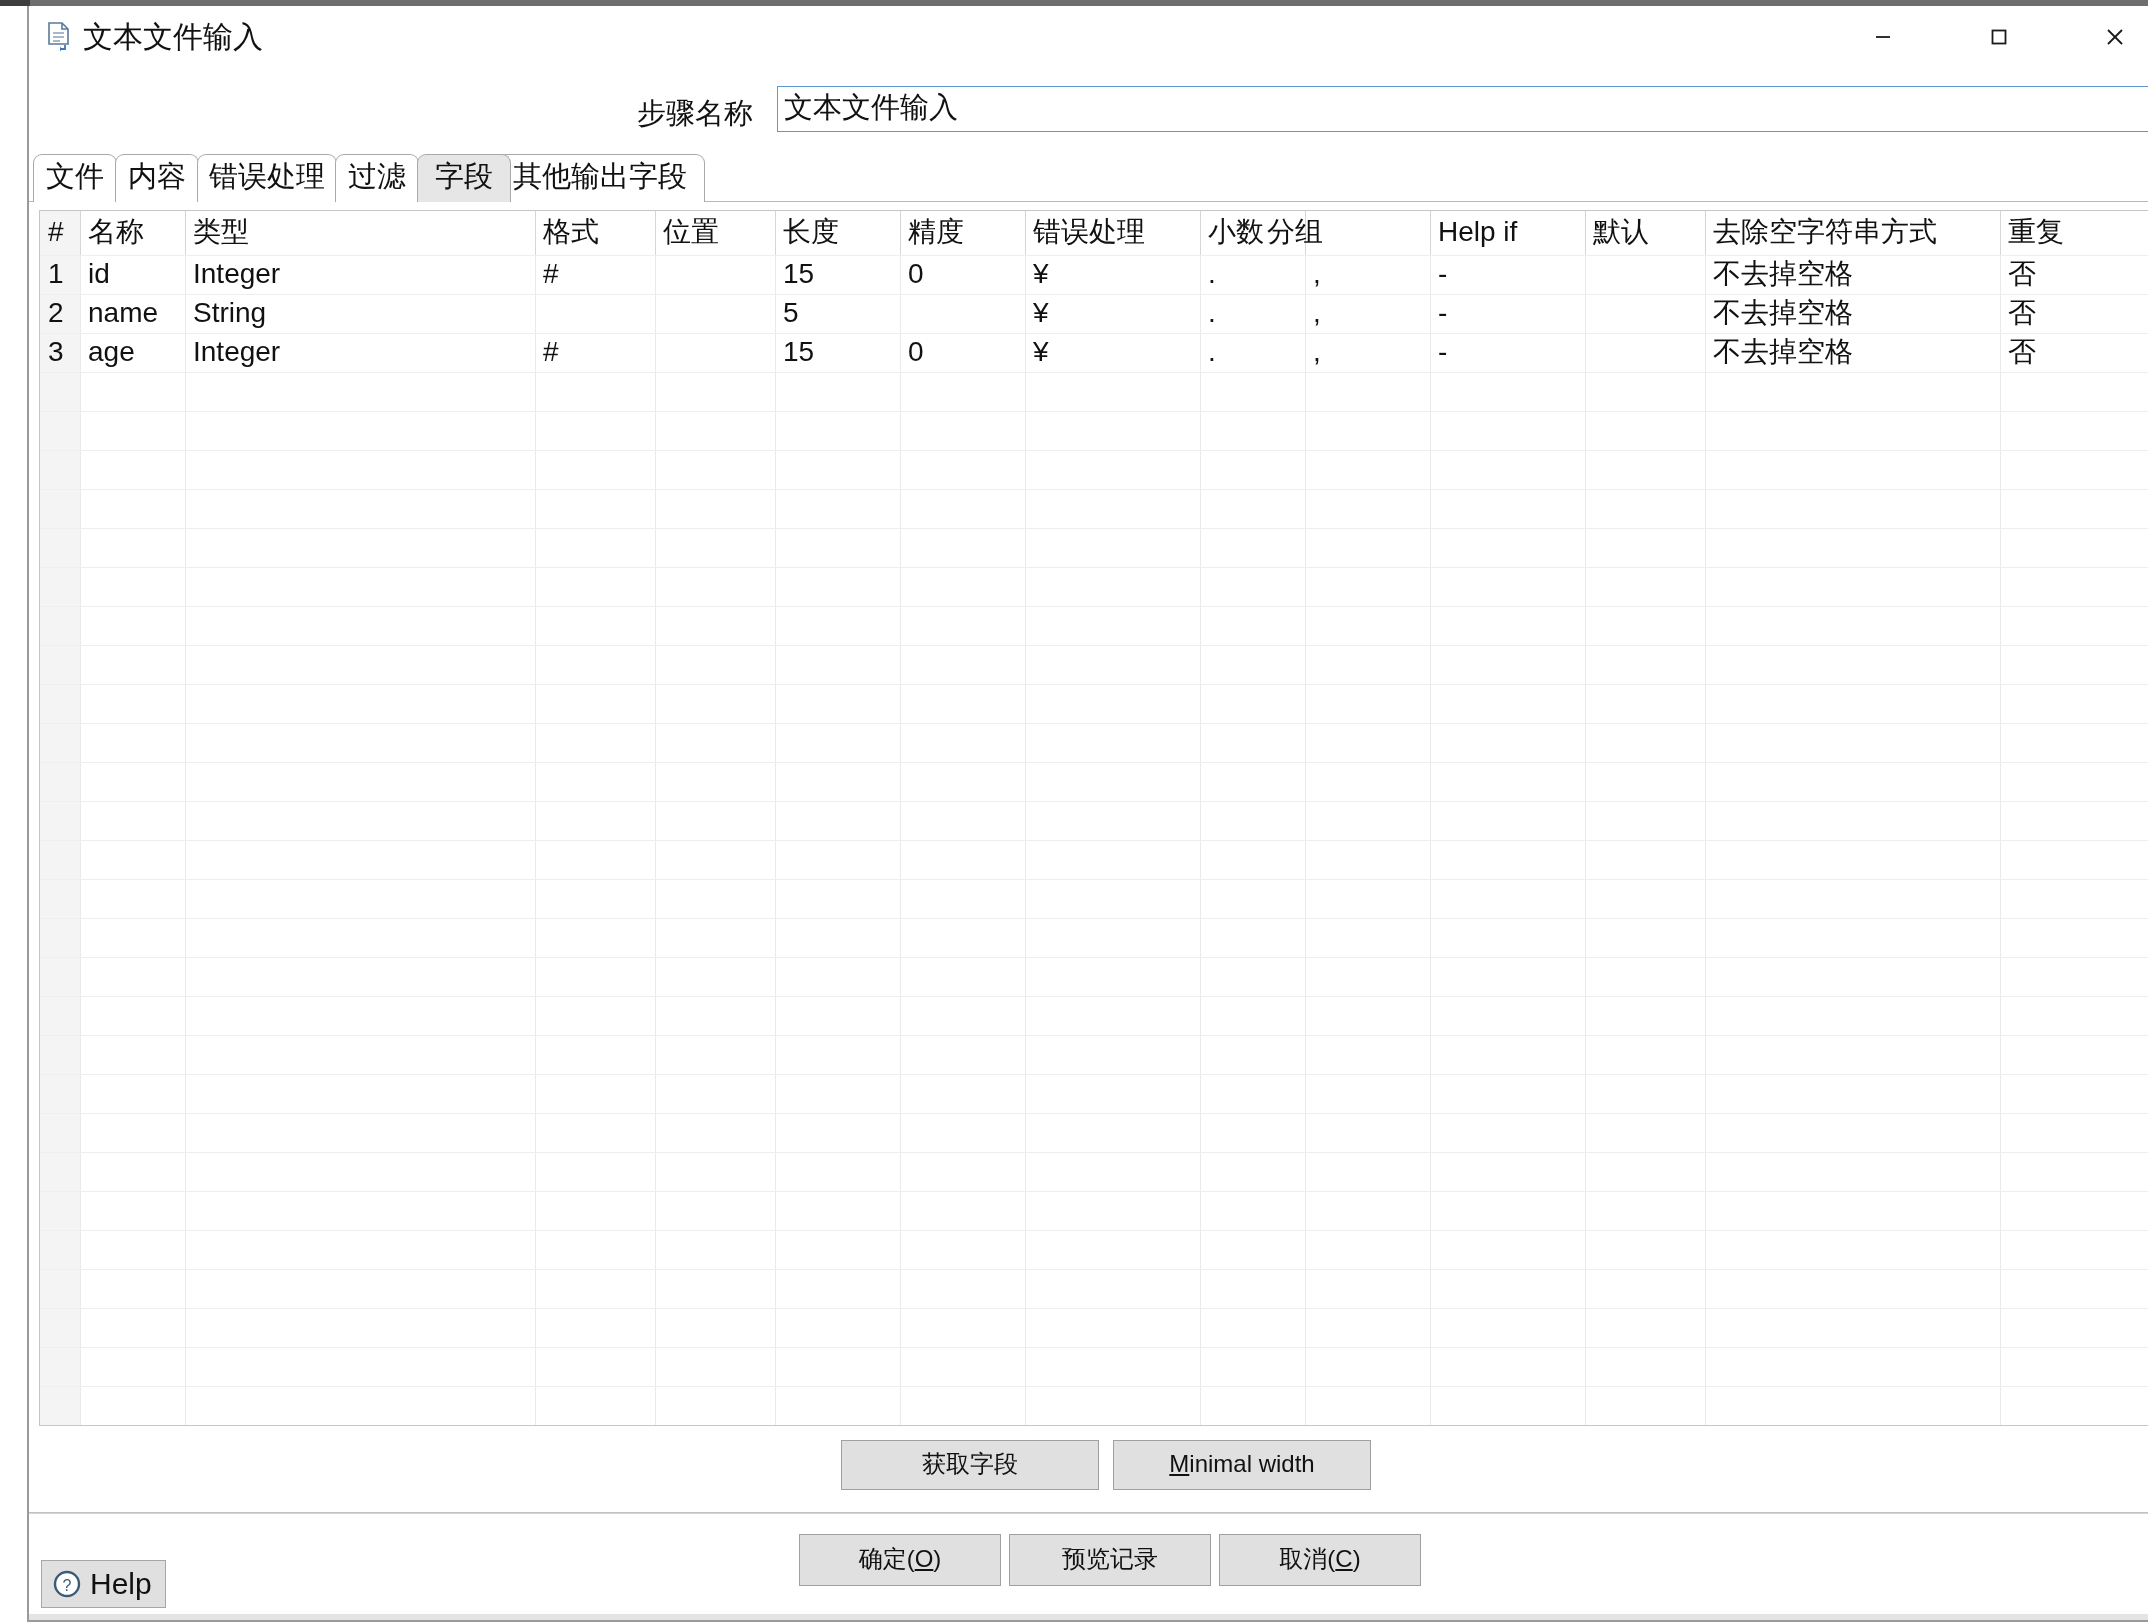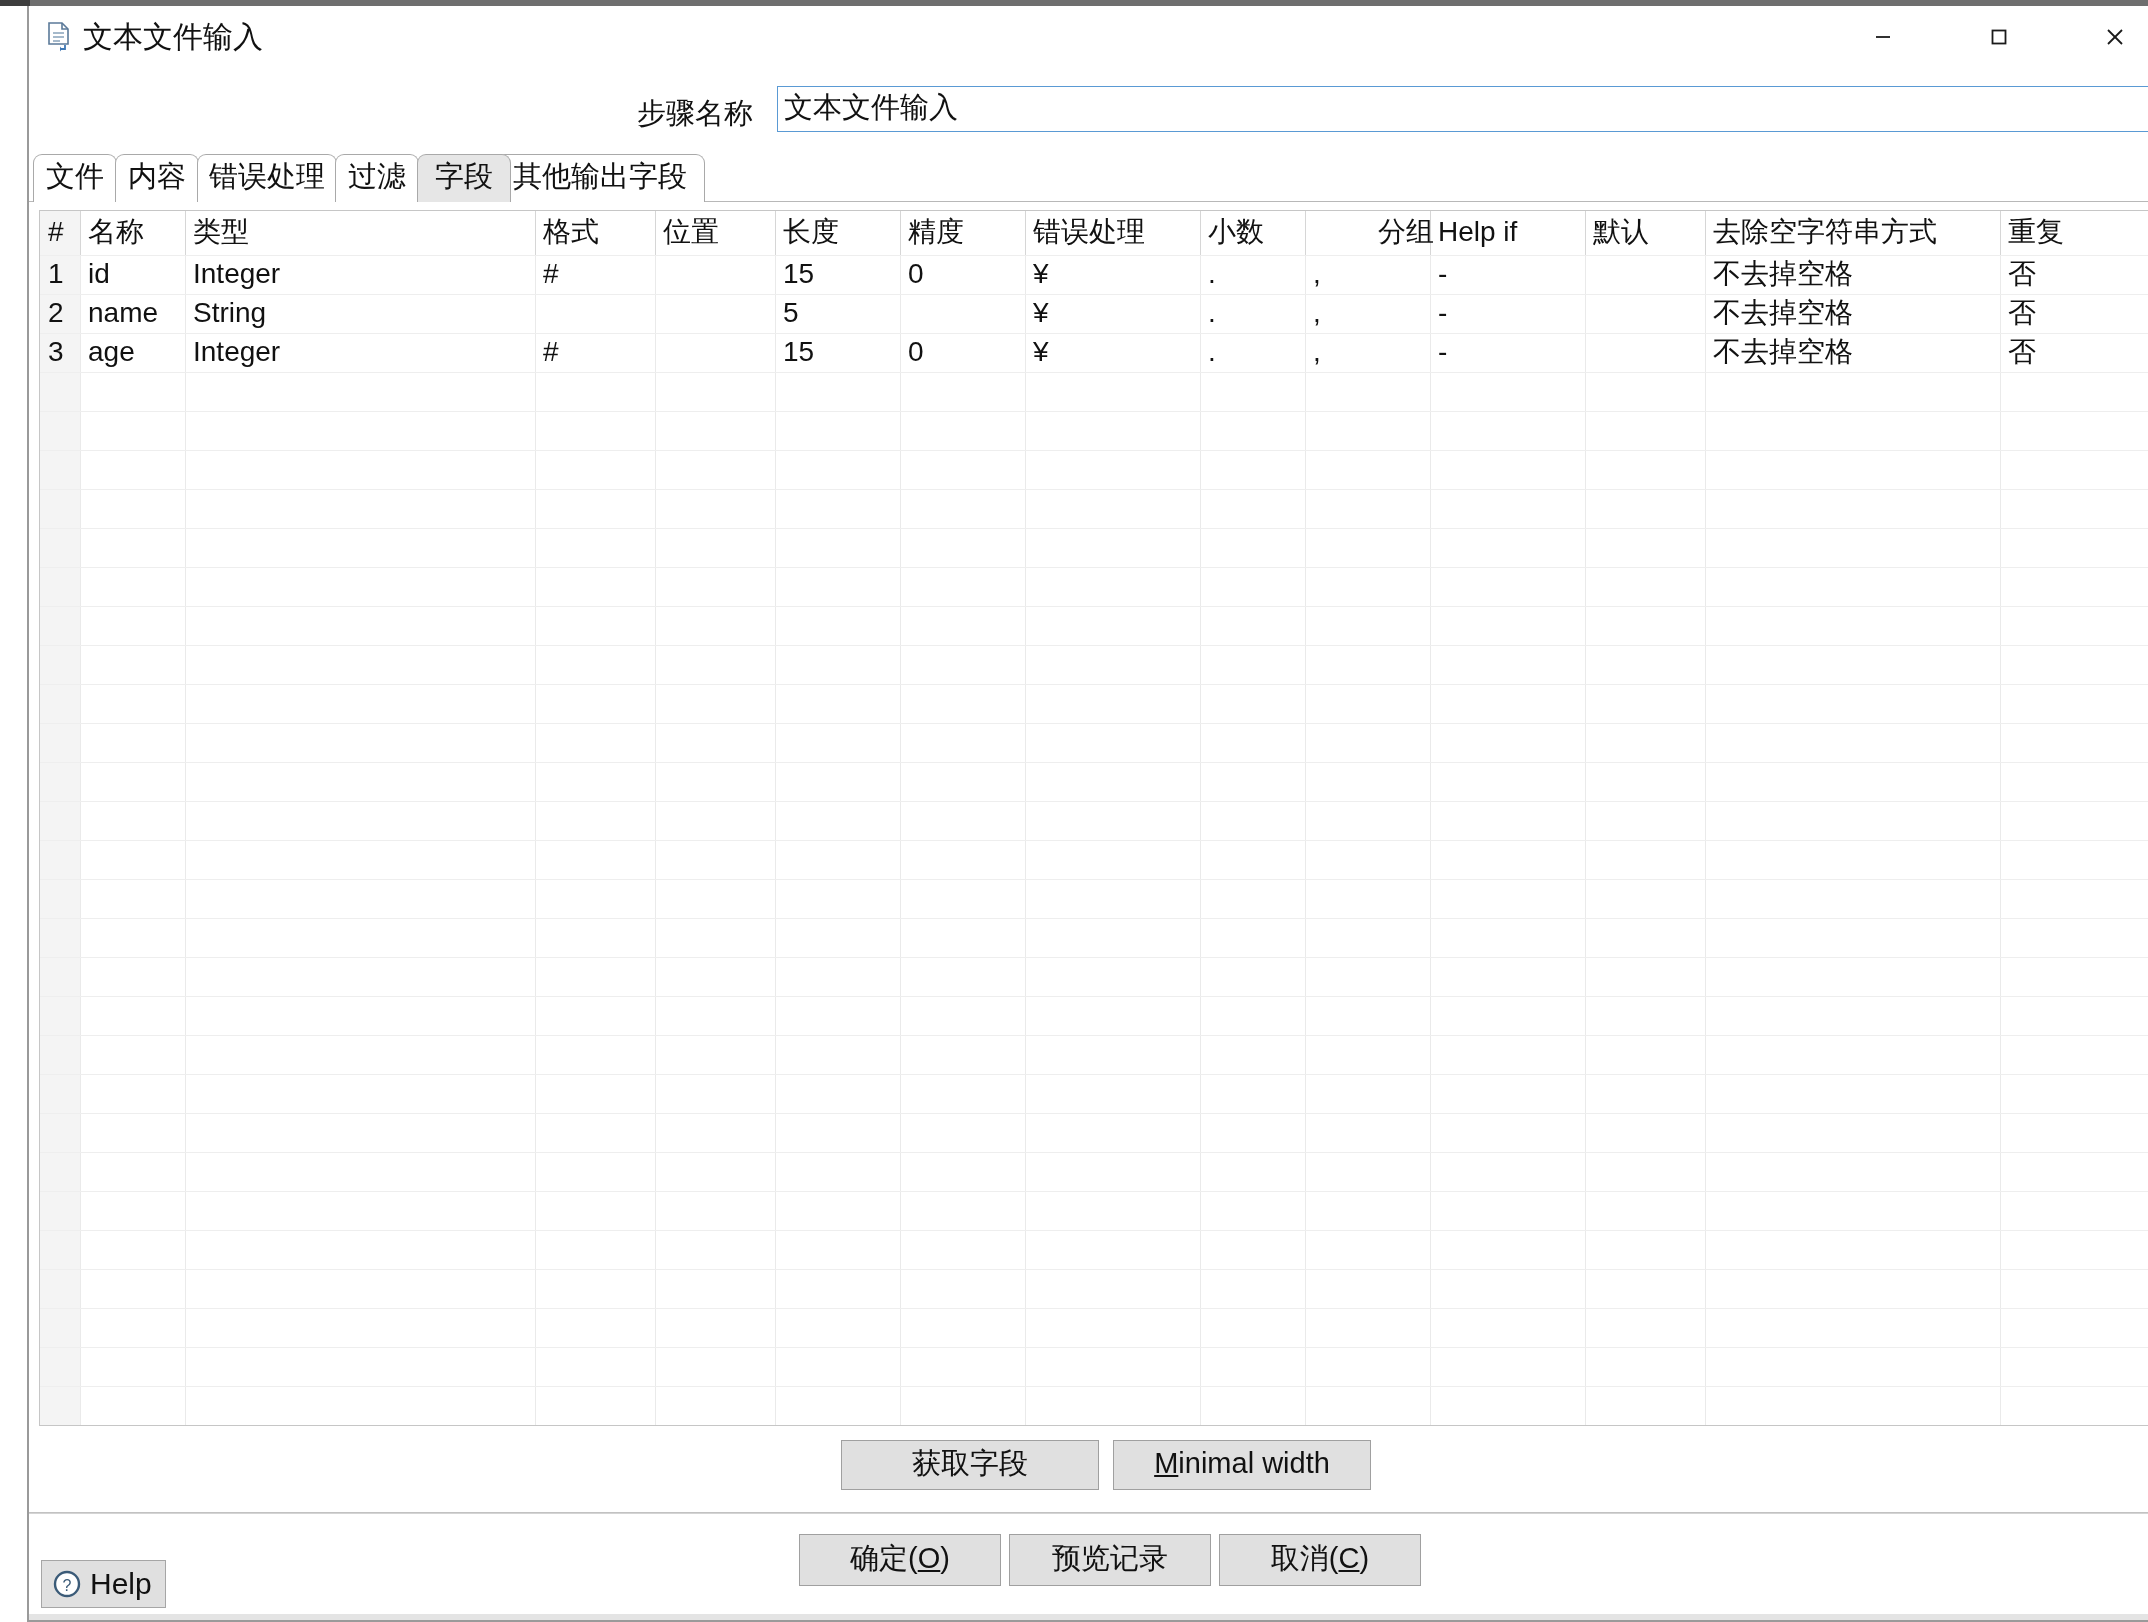--- a/index.html
+++ b/index.html
@@ -171,21 +171,21 @@
 
   
   .midbtns {
     position: absolute; left: 0; top: 1432px;
     width: 2144px; height: 56px;
   }
   .btn {
     position: absolute;
     background: #e0e0e0;
     border: 1px solid #a0a0a0;
-    font-size: 29px;
+    font-size: 24px;
     color: #111111;
     display: flex; align-items: center; justify-content: center;
     font-family: "Liberation Sans", "DejaVu Sans", sans-serif;
     white-space: nowrap;
     cursor: default;
     padding-bottom: 3px;
   }
   .mnem { text-decoration: underline; }
 
   .separator {
@@ -356,21 +356,21 @@
           <div class="hline" style="top: 1175px;"></div>
           <div class="cell hdr" style="left: 8px; top: 6px; width: 30px;">#</div>
           <div class="cell hdr" style="left: 48px; top: 6px; width: 95px;">名称</div>
           <div class="cell hdr" style="left: 153px; top: 6px; width: 340px;">类型</div>
           <div class="cell hdr" style="left: 503px; top: 6px; width: 110px;">格式</div>
           <div class="cell hdr" style="left: 623px; top: 6px; width: 110px;">位置</div>
           <div class="cell hdr" style="left: 743px; top: 6px; width: 115px;">长度</div>
           <div class="cell hdr" style="left: 868px; top: 6px; width: 115px;">精度</div>
           <div class="cell hdr" style="left: 993px; top: 6px; width: 165px;">错误处理</div>
           <div class="cell hdr" style="left: 1168px; top: 6px; width: 95px;">小数</div>
-          <div class="cell hdr" style="left: 1338px; top: 6px; width: 115px;">分组</div>
+          <div class="cell hdr" style="left: 1227px; top: 6px; width: 115px;">分组</div>
           <div class="cell hdr" style="left: 1398px; top: 6px; width: 145px;">Help if</div>
           <div class="cell hdr" style="left: 1553px; top: 6px; width: 110px;">默认</div>
           <div class="cell hdr" style="left: 1673px; top: 6px; width: 285px;">去除空字符串方式</div>
           <div class="cell hdr" style="left: 1968px; top: 6px; width: 154px;">重复</div>
           <div class="cell" style="left: 8px; top: 48px; width: 30px;">1</div>
           <div class="cell" style="left: 48px; top: 48px; width: 95px;">id</div>
           <div class="cell" style="left: 153px; top: 48px; width: 340px;">Integer</div>
           <div class="cell" style="left: 503px; top: 48px; width: 110px;">#</div>
           <div class="cell" style="left: 623px; top: 48px; width: 110px;"></div>
           <div class="cell" style="left: 743px; top: 48px; width: 115px;">15</div>

